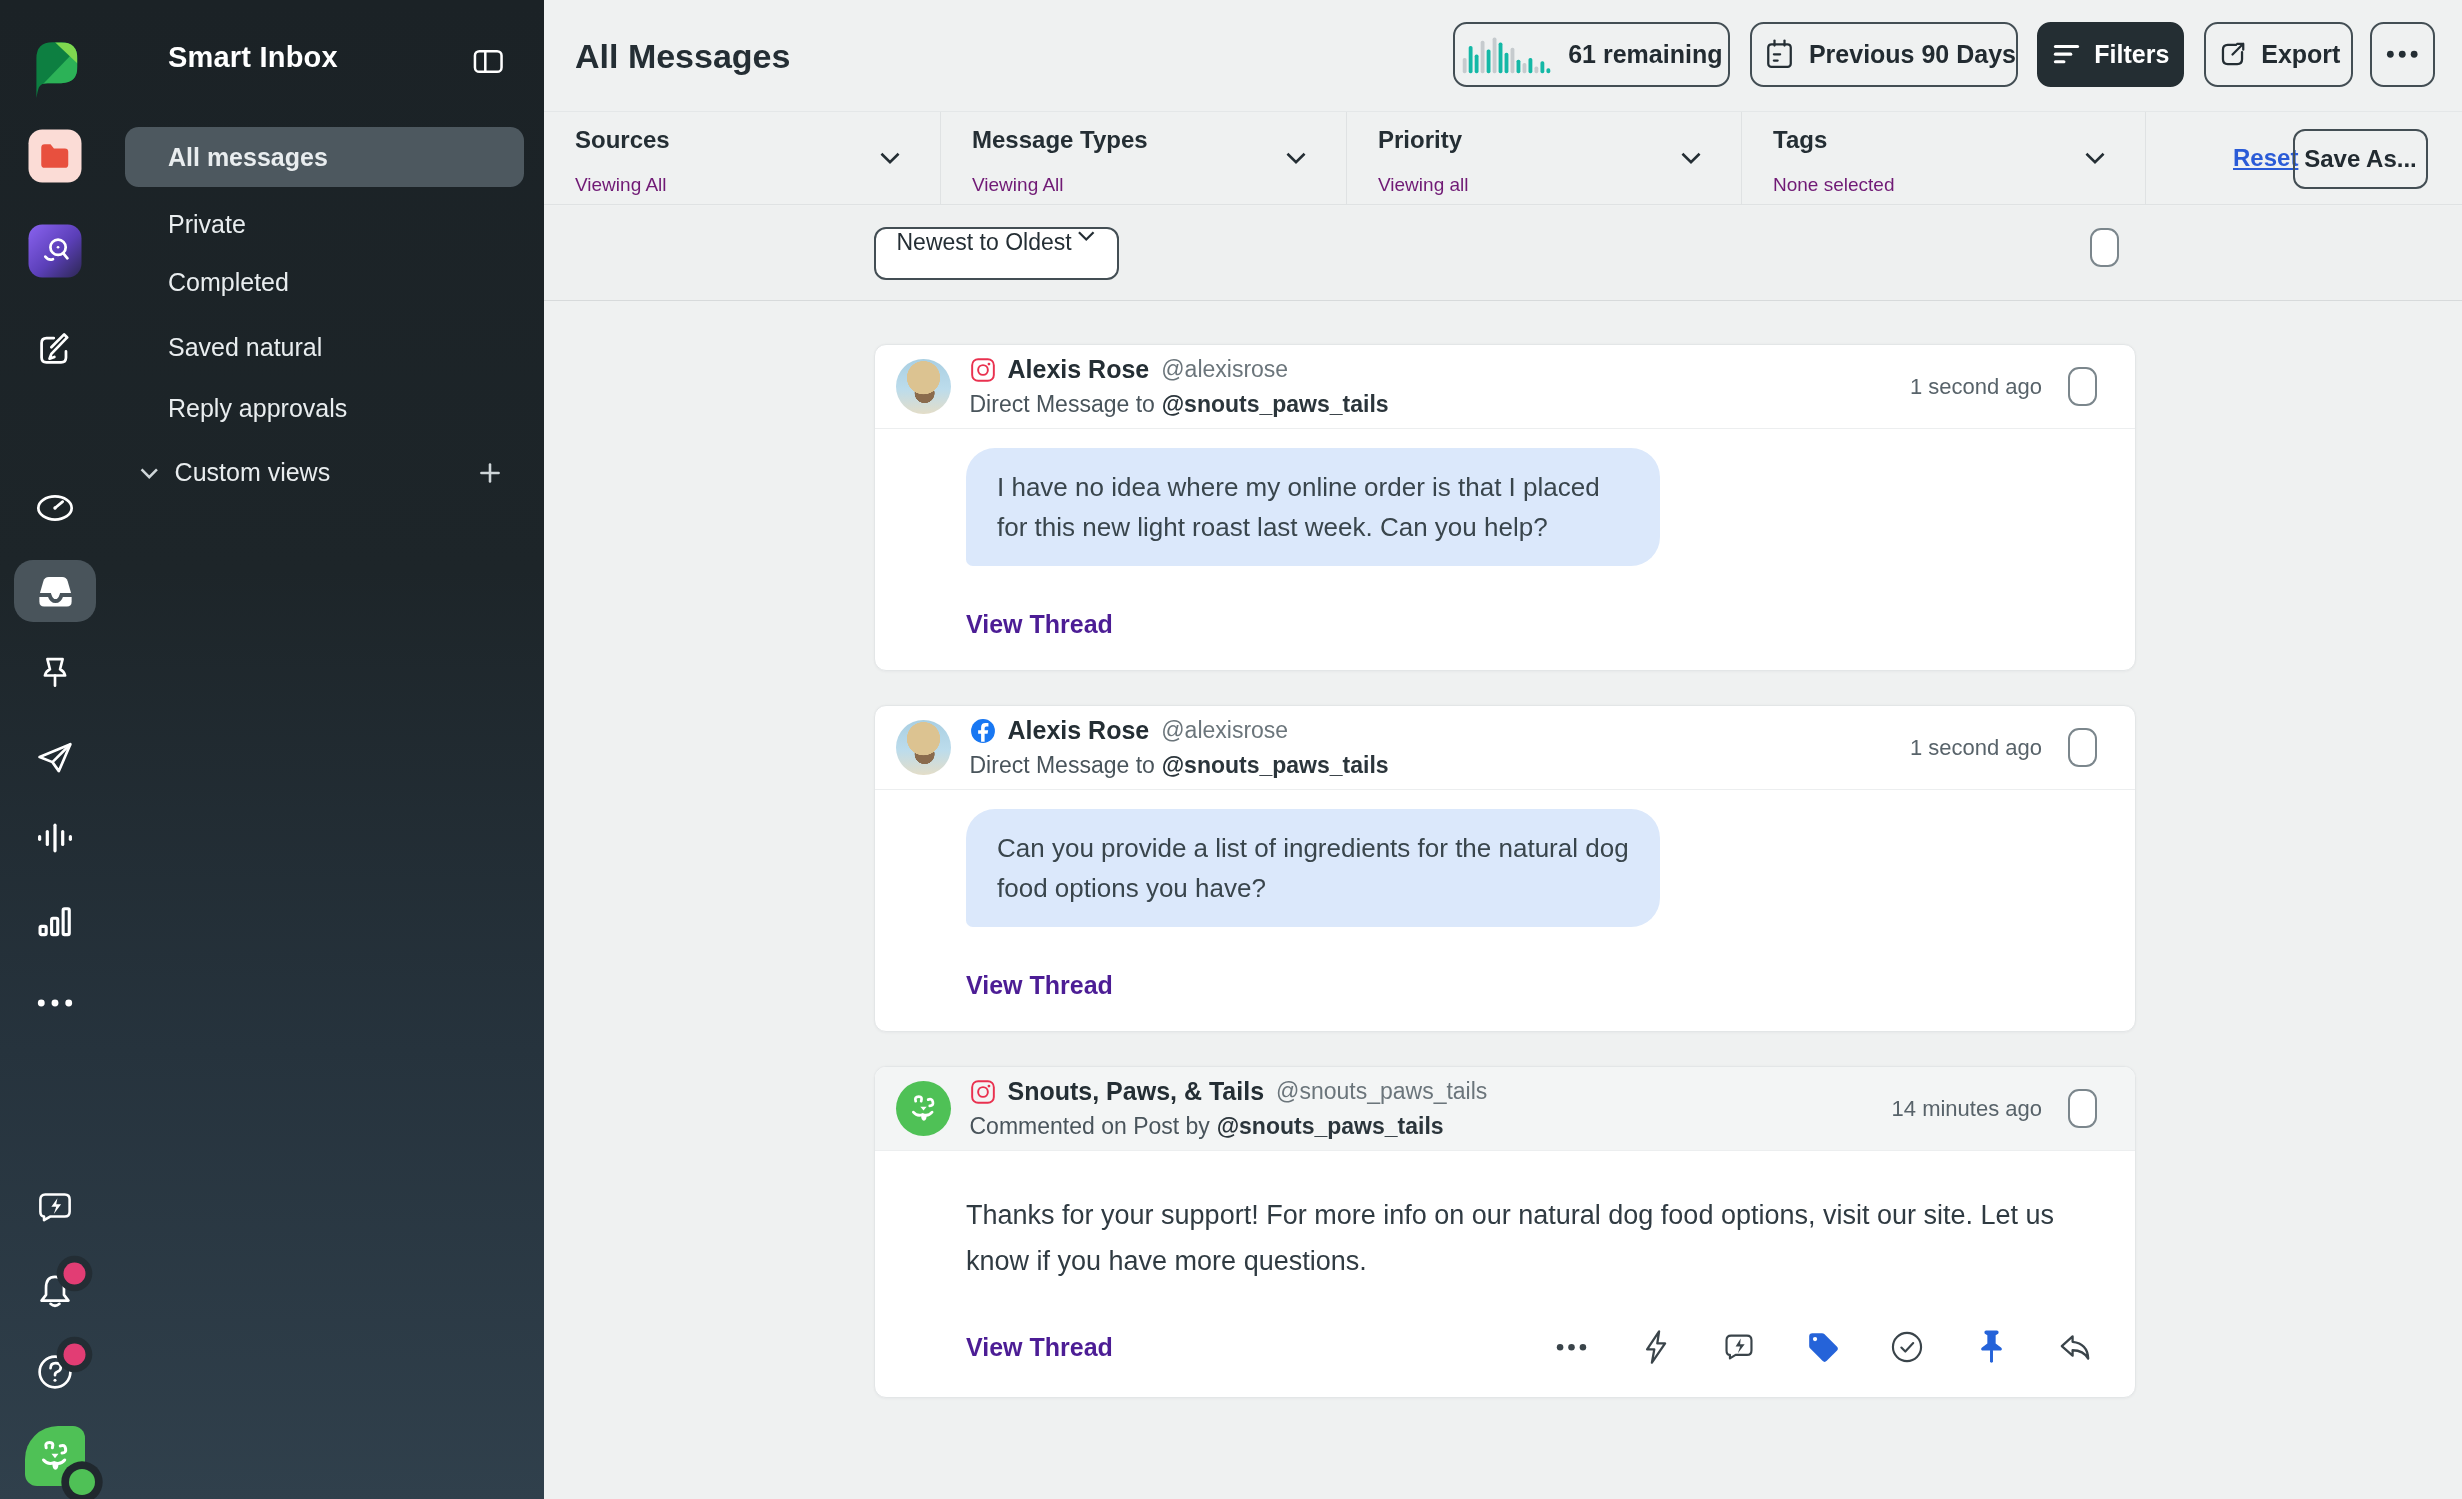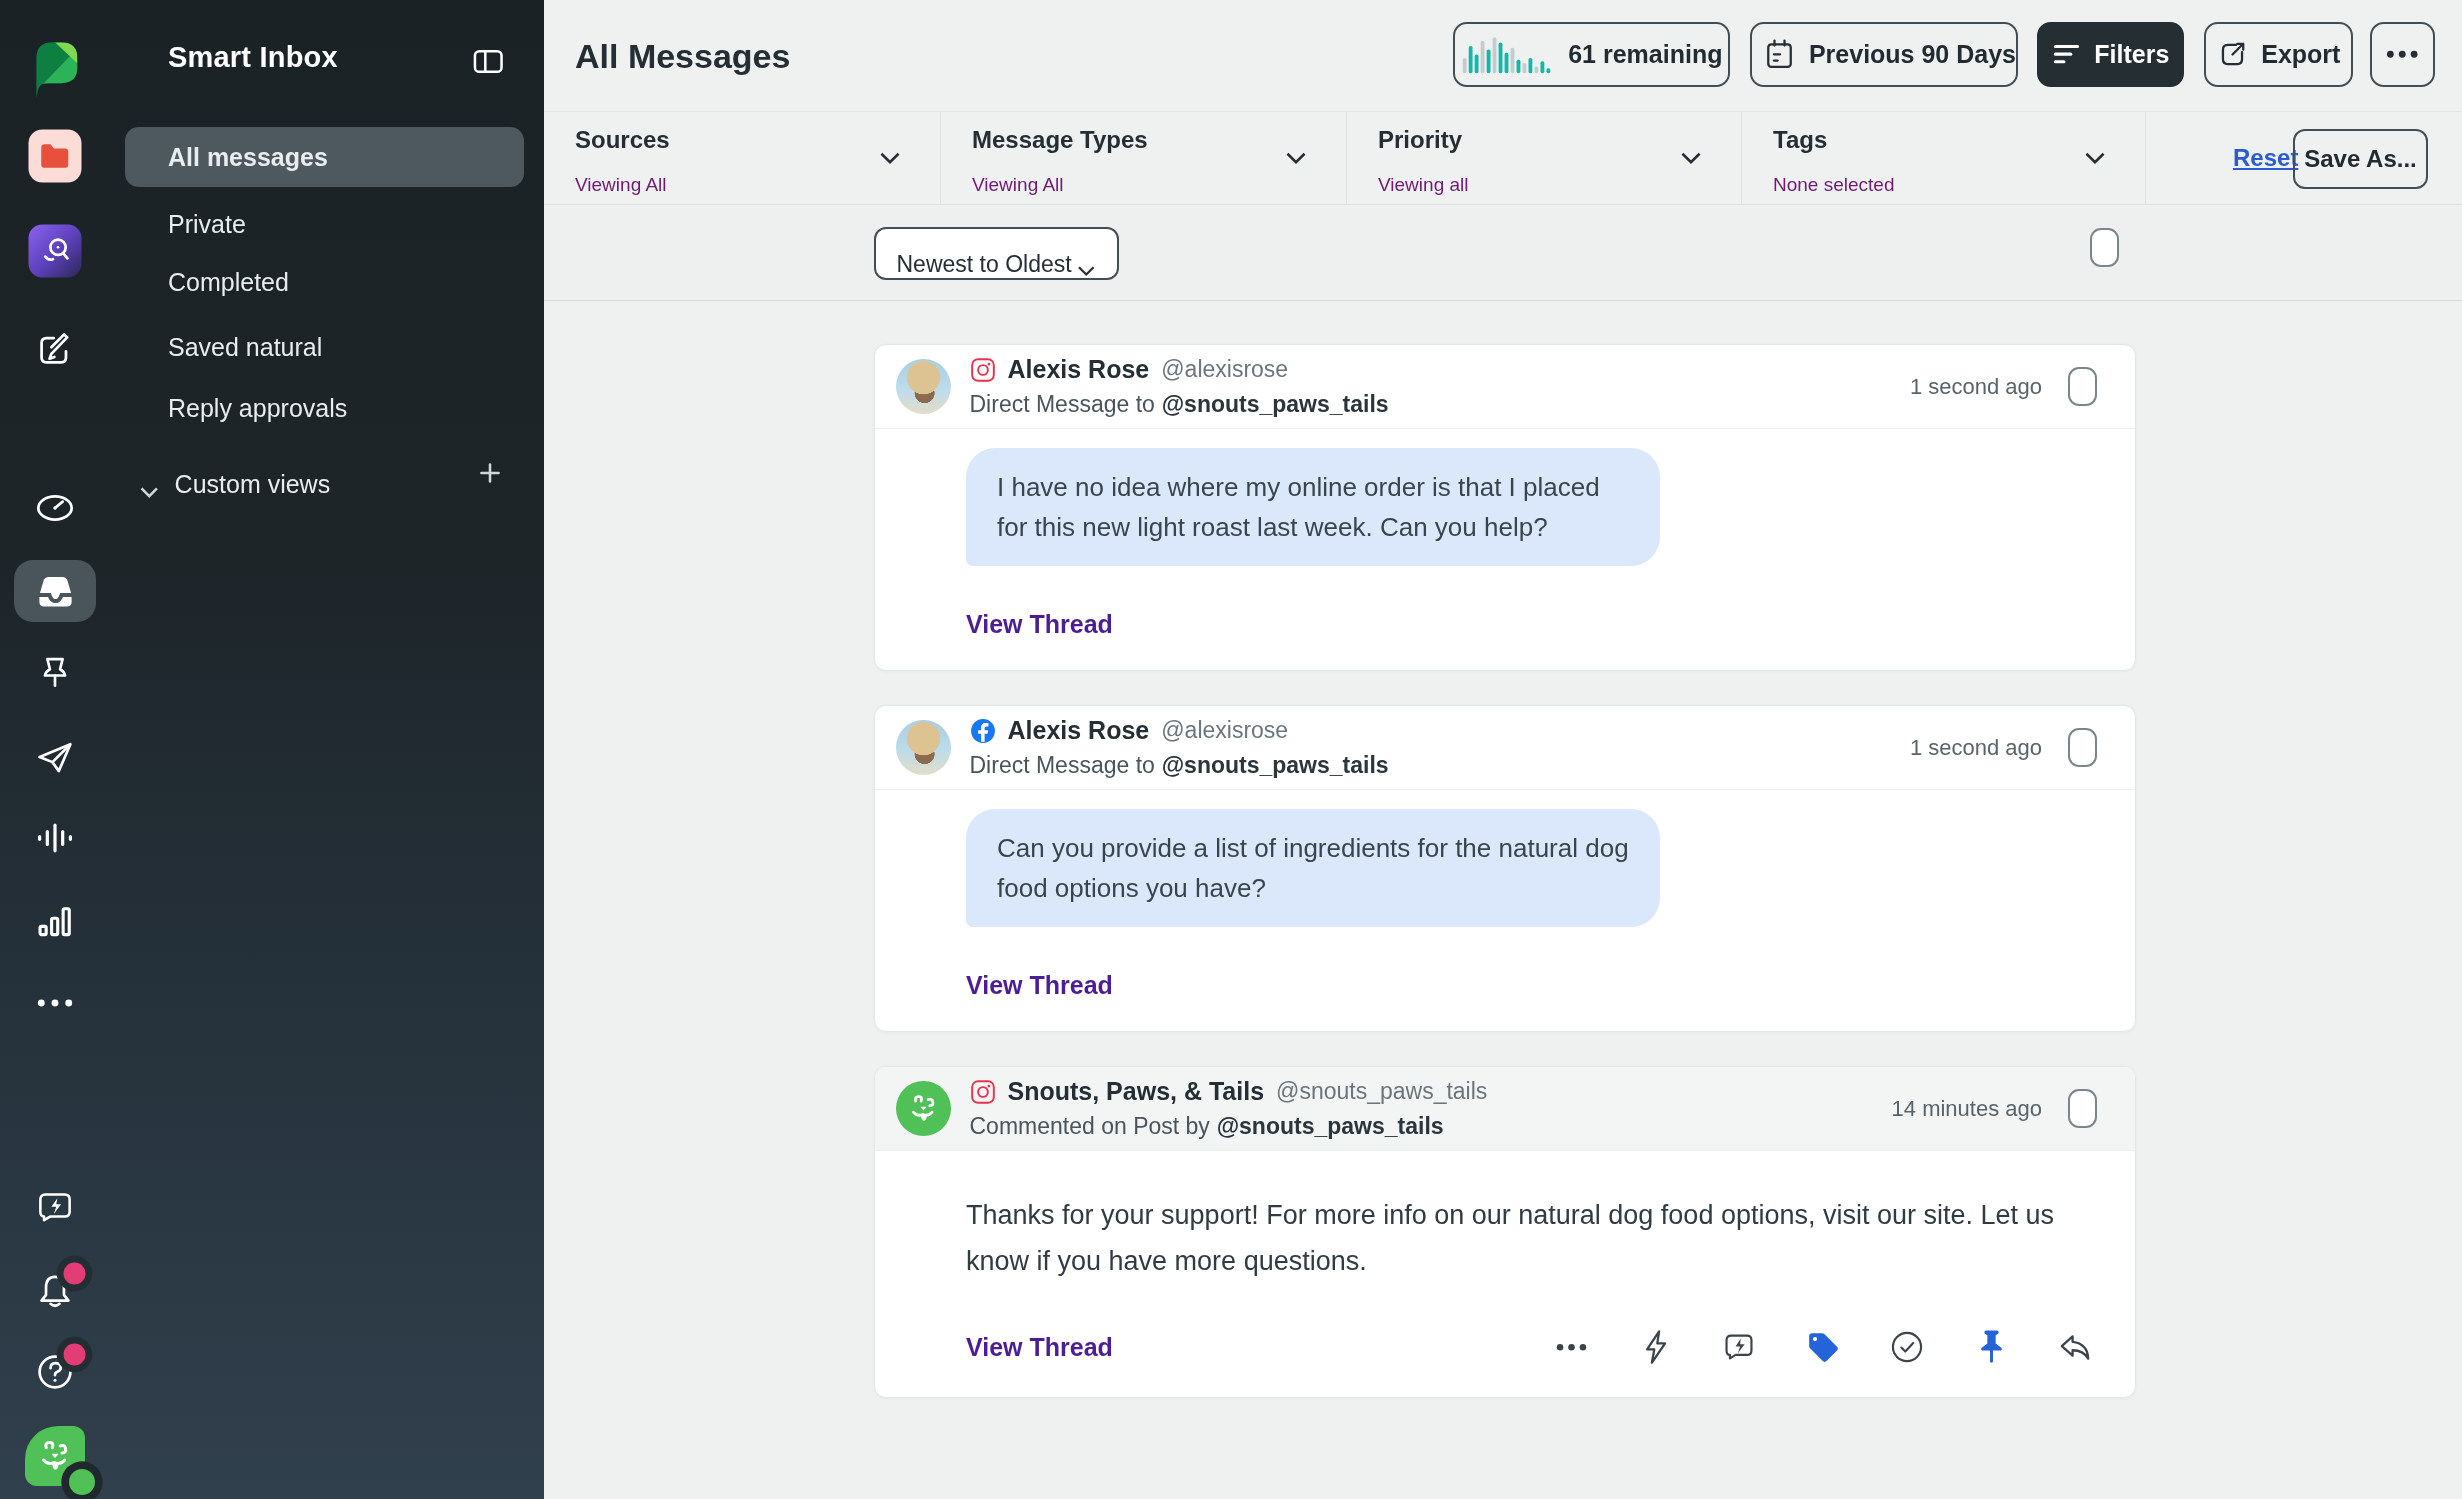--- a/index.html
+++ b/index.html
@@ -64,21 +64,21 @@
   .fcol .fchev { position:absolute; right:38px; top:50%; transform:translateY(-50%); }
   .fc1 { width:397px; } .fc2 { width:406px; } .fc3 { width:395px; } .fc4 { width:404px; }
   .fright { flex:1; position:relative; }
   .reset-link { position:absolute; left:87px; top:50%; transform:translateY(-50%); font-size:24px; font-weight:600; color:#2a5bd7; text-decoration:underline; cursor:pointer; }
   .saveas-btn { position:absolute; left:147px; top:17px; width:135px; height:60px; border:2.1px solid #434e54; border-radius:12px;
     background:transparent; font-size:24px; font-weight:600; color:#222b31; font-family:inherit; cursor:pointer; }
 
   
   .sortrow { position:absolute; left:0; top:206px; right:0; height:95px; background:#eef0f0; border-bottom:1.7px solid #d7dadb; }
   .sort-select { position:absolute; left:330px; top:20.5px; width:245px; height:53px; background:#fff;
-    border:2.1px solid #434e54; border-radius:12px; display:flex; align-items:flex-end; padding:0 20.5px; cursor:pointer; }
+    border:2.1px solid #434e54; border-radius:12px; display:flex; align-items:flex-start; padding:0 20.5px; cursor:pointer; }
   .sort-select .sval { font-size:23px; color:#242e34; }
   .sort-select .fchev { margin-left:auto; }
   .checkbox { display:inline-block; width:29px; height:39px; border:2.6px solid #7b868c; border-radius:11px; background:#fff; cursor:pointer; }
   .sortrow .checkbox { position:absolute; left:1546px; top:22px; }
 
   
   .list { position:absolute; left:0; top:301px; right:0; bottom:0; padding:43px 0 0 330px; }
   .card { width:1262px; background:#fff; border:0.9px solid #e3e6e7; border-radius:12px; margin-bottom:34px; overflow:hidden;
     box-shadow:0 0.9px 2.6px rgba(20,30,40,.04); cursor:pointer; }
   .card-header { display:flex; align-items:center; height:84px; padding:0 38px 0 20.5px; border-bottom:0.9px solid #eceeef; }
@@ -281,21 +281,21 @@
       </div>
       <div class="nav-item" style="top:254px;">
         <span>Completed</span>
       </div>
       <div class="nav-item" style="top:319px;">
         <span>Saved natural</span>
       </div>
       <div class="nav-item" style="top:380px;">
         <span>Reply approvals</span>
       </div>
-      <div class="custom-views" style="top:446px; height:53px;align-items:flex-end;">
+      <div class="custom-views" style="top:446px; height:53px;">
         <span style="margin-left:13.7px;">
           <svg width="20.5" height="13.7" viewBox="0 0 24 16" fill="none" stroke="#cfd6d9" stroke-width="3">
               <polyline points="3,4 12,13 21,4"></polyline>
             </svg>
         </span>
         <span class="cv-label">Custom views</span>
         <span class="cv-plus">
           <svg width="24" height="24" viewBox="0 0 28 28" fill="none" stroke="#cfd6d9" stroke-width="3" stroke-linecap="round">
               <line x1="14" y1="4" x2="14" y2="24"></line>
               <line x1="4" y1="14" x2="24" y2="14"></line>

